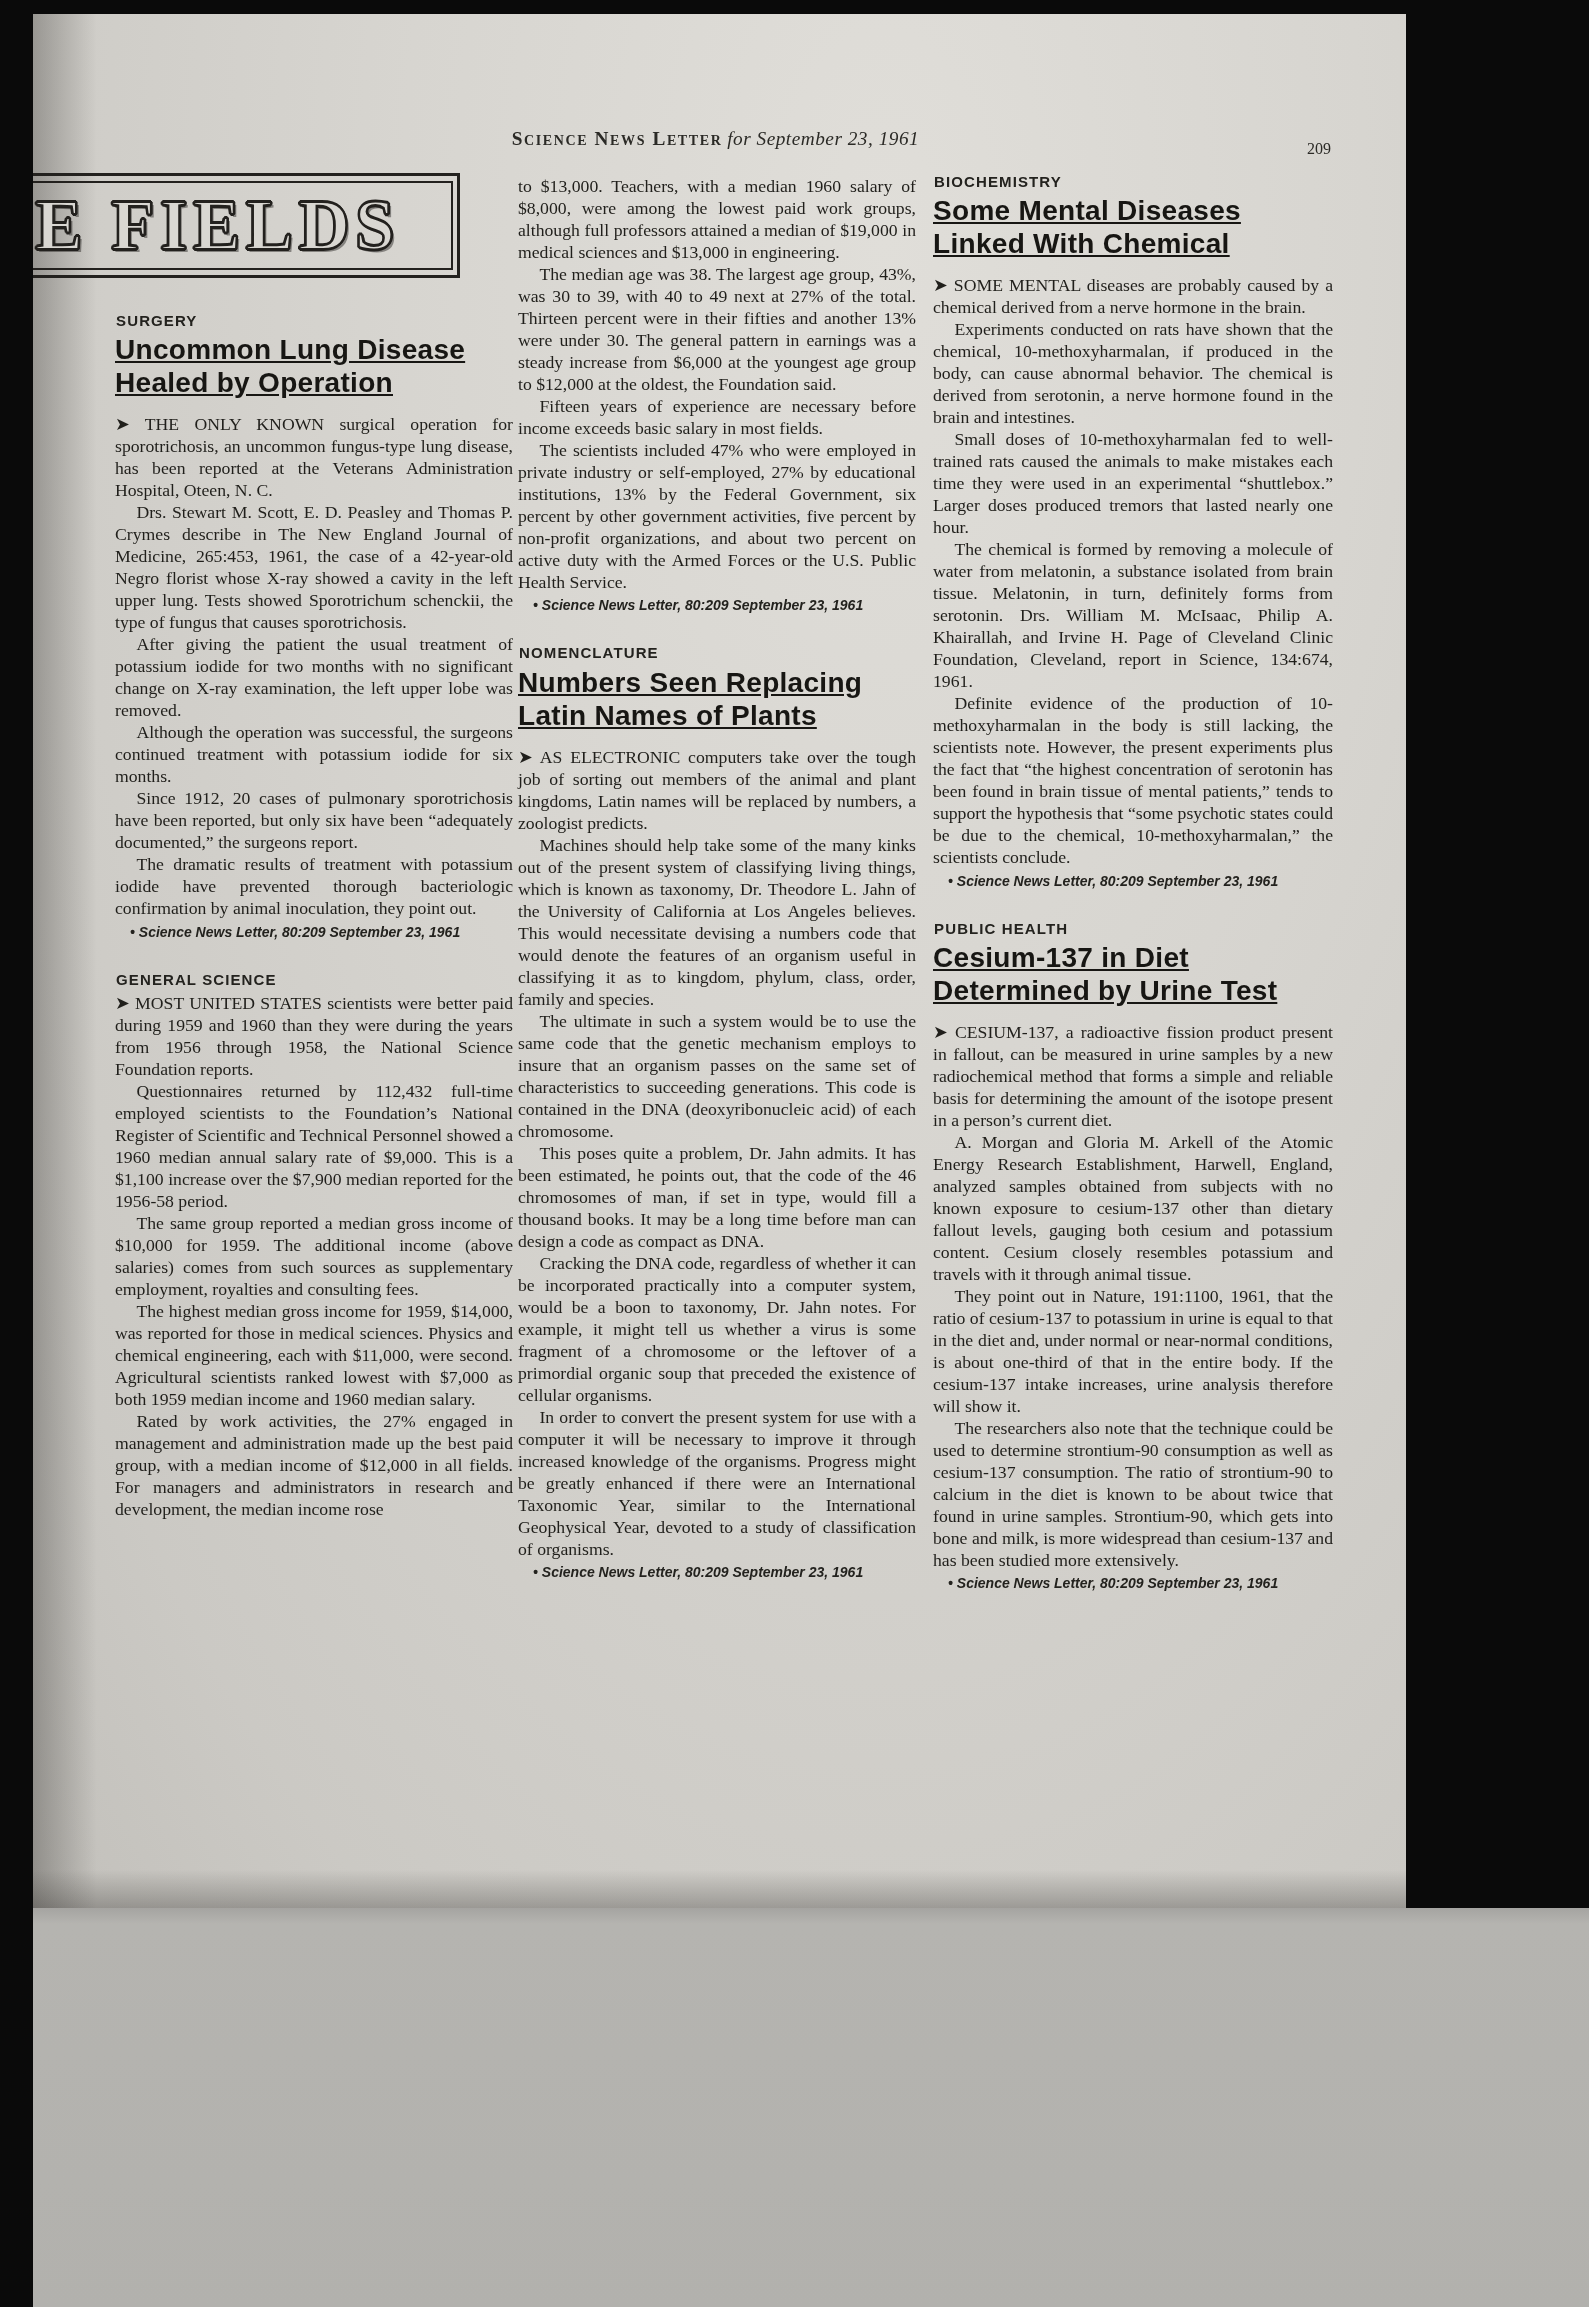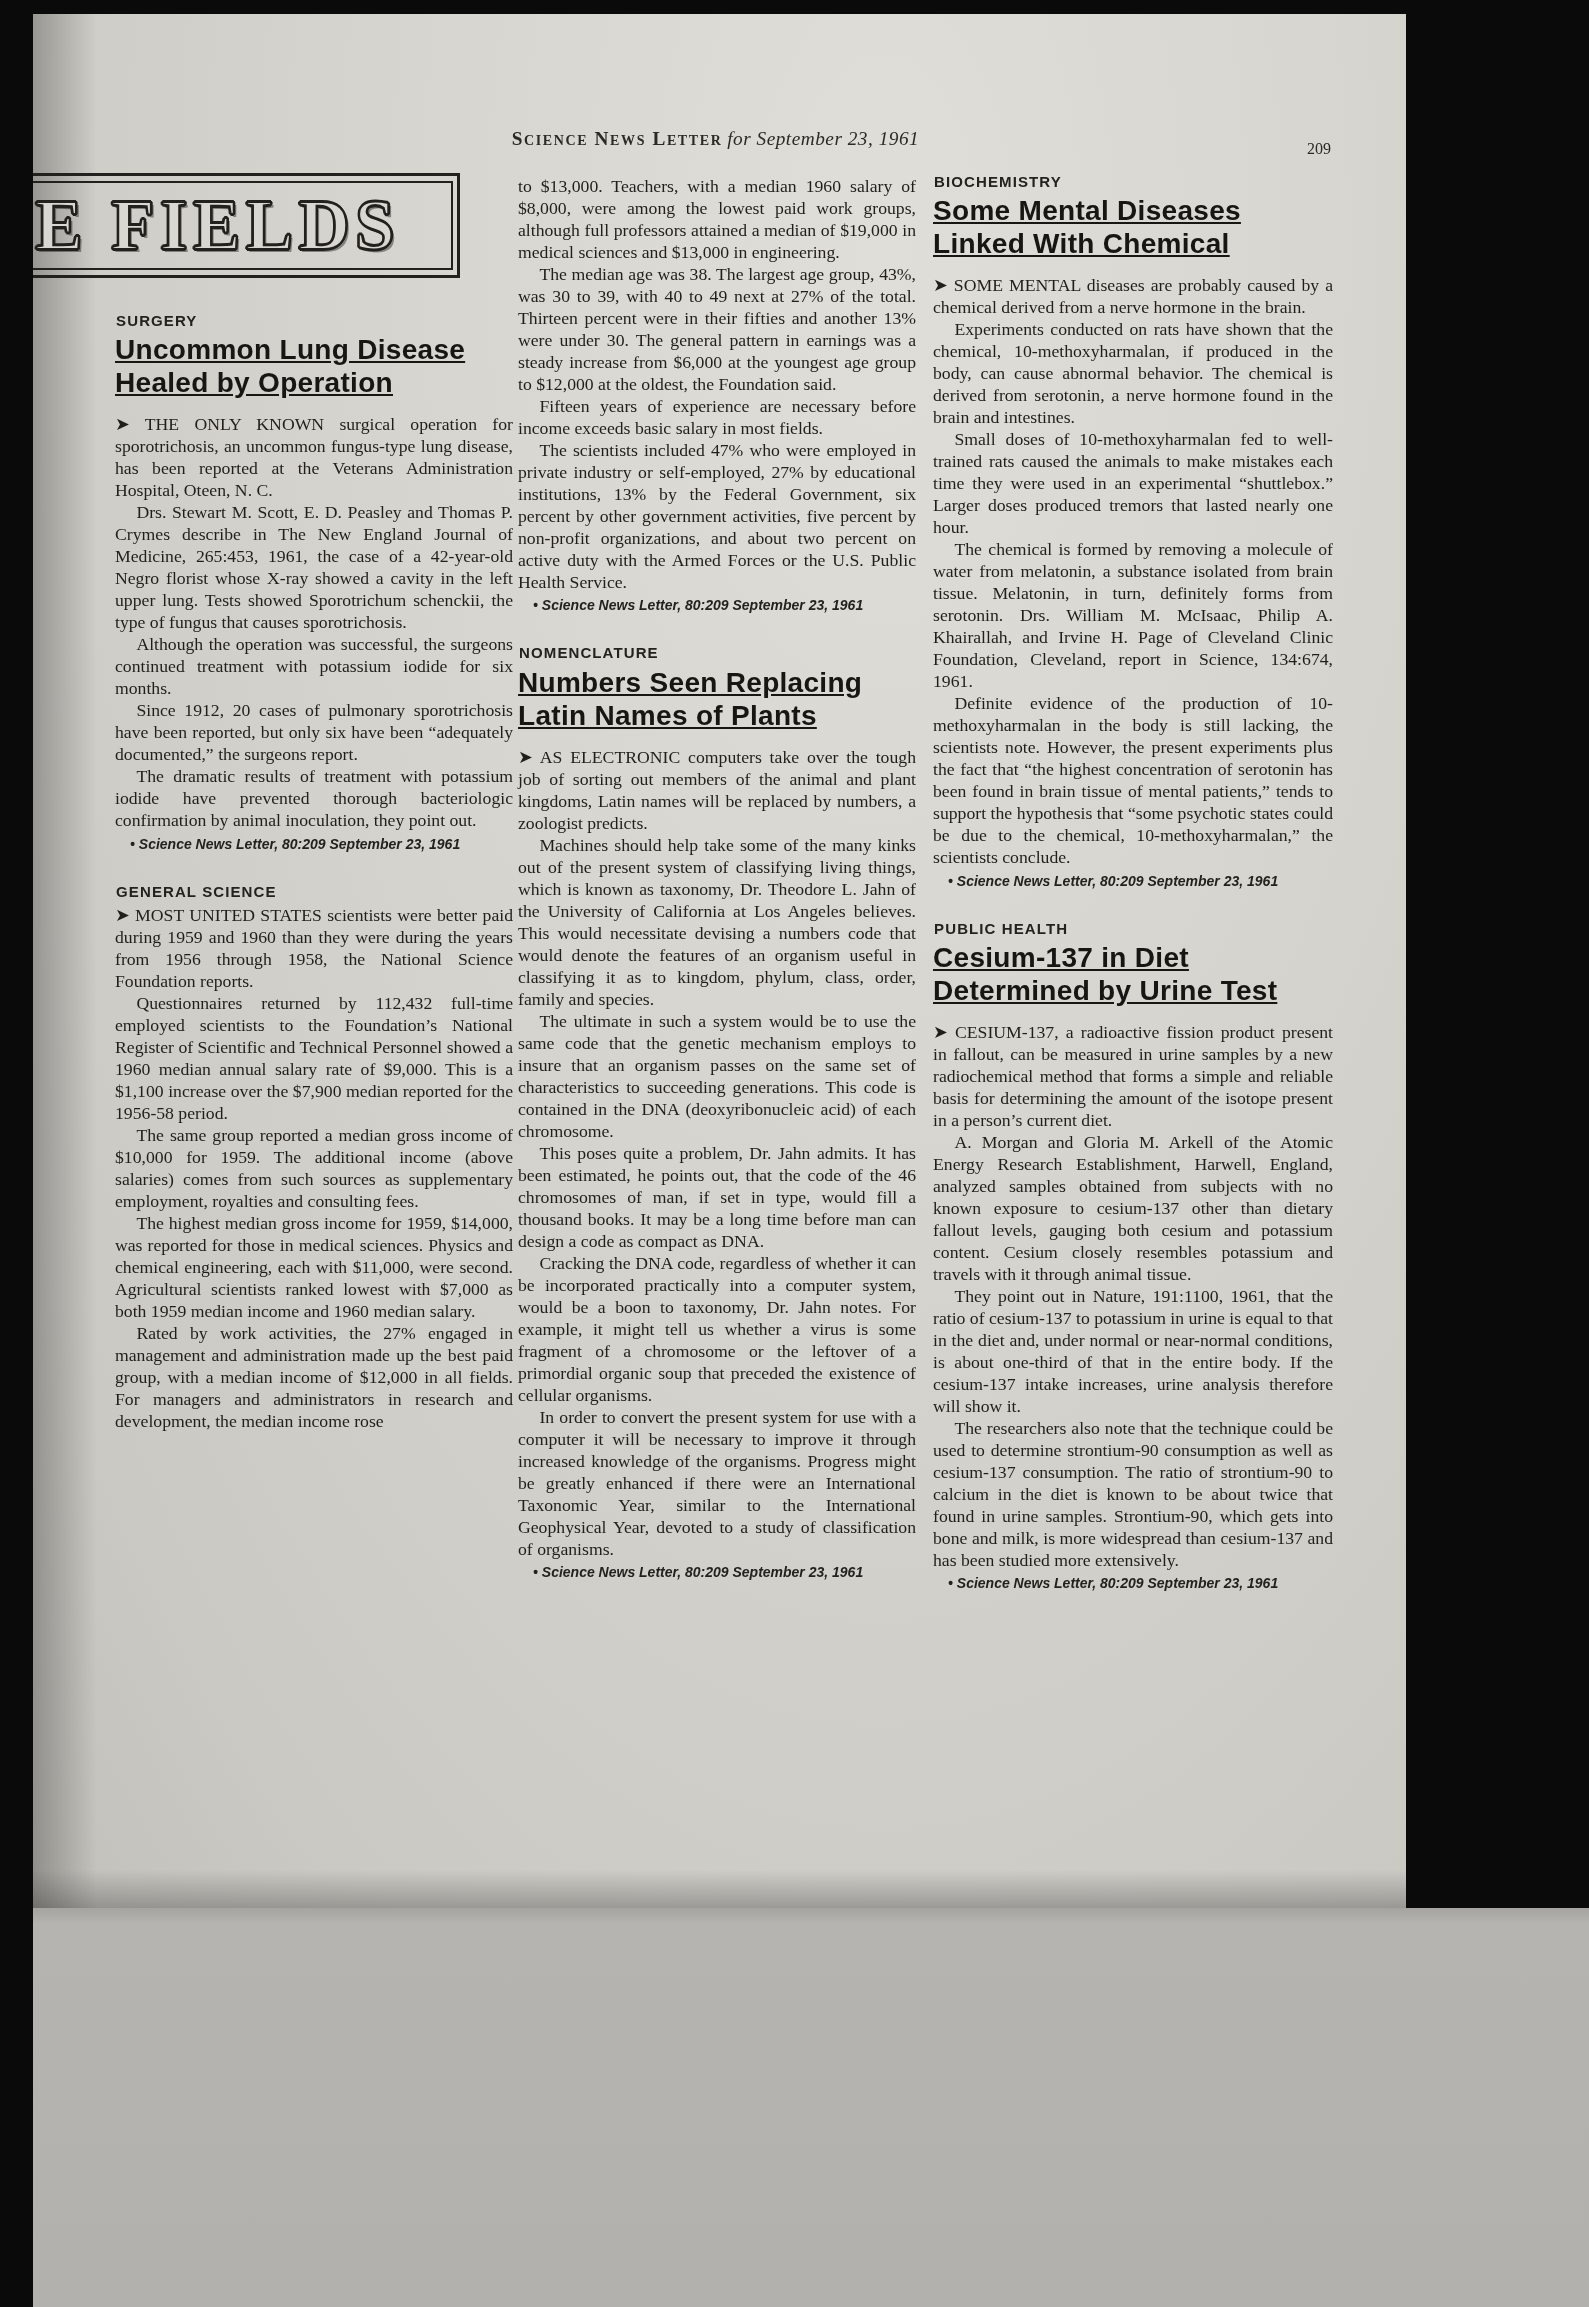--- a/index.html
+++ b/index.html
@@ -123,20 +123,21 @@
     <div class="banner-inner">
       <span class="banner-text">E FIELDS</span>
     </div>
   </div>
 
   <div class="col" id="col1">
       <div class="kicker">SURGERY</div>
       <h2 class="headline">Uncommon Lung Disease Healed by Operation</h2>
       <p class="para lead">➤ THE ONLY KNOWN surgical operation for sporotrichosis, an uncommon fungus-type lung disease, has been reported at the Veterans Administration Hospital, Oteen, N. C.</p>
       <p class="para indent">Drs. Stewart M. Scott, E. D. Peasley and Thomas P. Crymes describe in The New England Journal of Medicine, 265:453, 1961, the case of a 42-year-old Negro florist whose X-ray showed a cavity in the left upper lung. Tests showed Sporotrichum schenckii, the type of fungus that causes sporotrichosis.</p>
+      <p class="para indent">After giving the patient the usual treatment of potassium iodide for two months with no significant change on X-ray examination, the left upper lobe was removed.</p>
       <p class="para indent">Although the operation was successful, the surgeons continued treatment with potassium iodide for six months.</p>
       <p class="para indent">Since 1912, 20 cases of pulmonary sporotrichosis have been reported, but only six have been “adequately documented,” the surgeons report.</p>
       <p class="para indent">The dramatic results of treatment with potassium iodide have prevented thorough bacteriologic confirmation by animal inoculation, they point out.</p>
       <p class="credit">• Science News Letter, 80:209 September 23, 1961</p>
       <div class="kicker">GENERAL SCIENCE</div>
       <p class="para lead">➤ MOST UNITED STATES scientists were better paid during 1959 and 1960 than they were during the years from 1956 through 1958, the National Science Foundation reports.</p>
       <p class="para indent">Questionnaires returned by 112,432 full-time employed scientists to the Foundation’s National Register of Scientific and Technical Personnel showed a 1960 median annual salary rate of $9,000. This is a $1,100 increase over the $7,900 median reported for the 1956-58 period.</p>
       <p class="para indent">The same group reported a median gross income of $10,000 for 1959. The additional income (above salaries) comes from such sources as supplementary employment, royalties and consulting fees.</p>
       <p class="para indent">The highest median gross income for 1959, $14,000, was reported for those in medical sciences. Physics and chemical engineering, each with $11,000, were second. Agricultural scientists ranked lowest with $7,000 as both 1959 median income and 1960 median salary.</p>
       <p class="para indent">Rated by work activities, the 27% engaged in management and administration made up the best paid group, with a median income of $12,000 in all fields. For managers and administrators in research and development, the median income rose</p>

